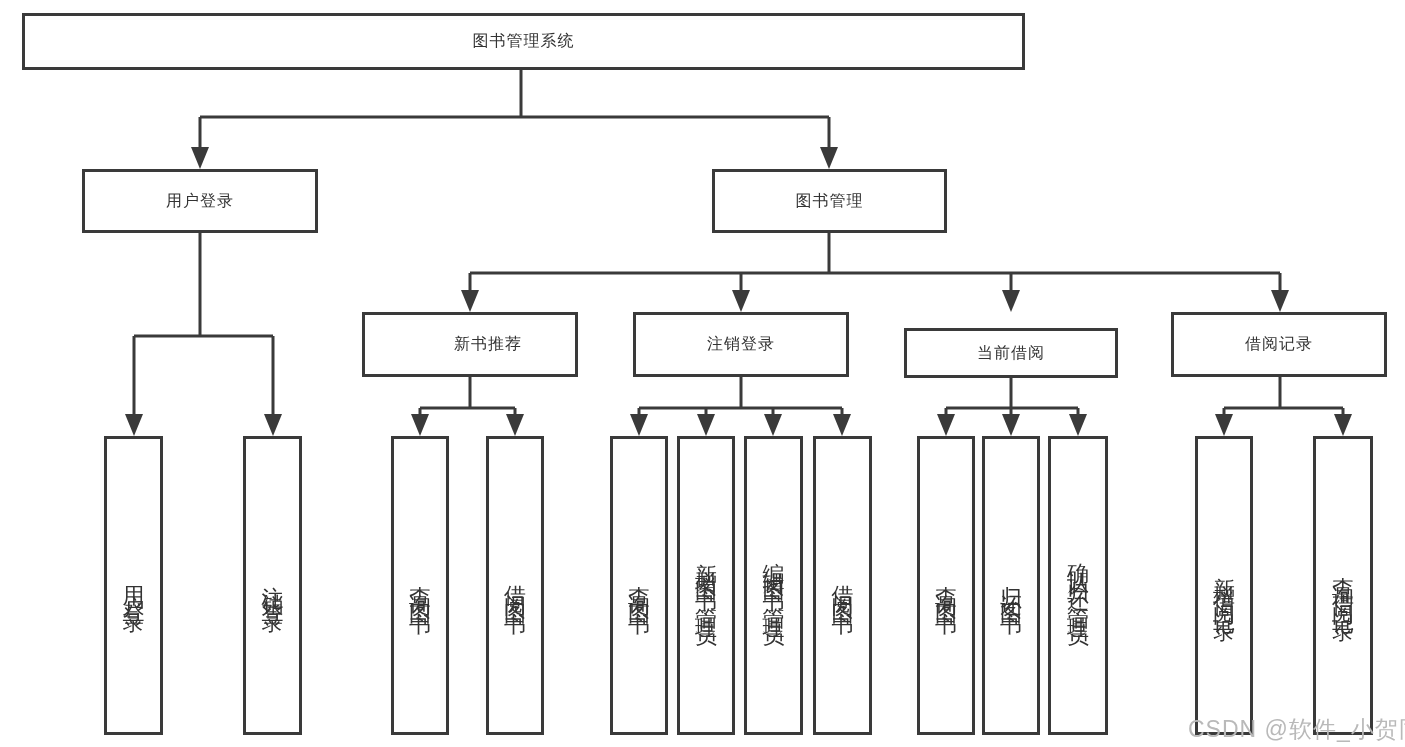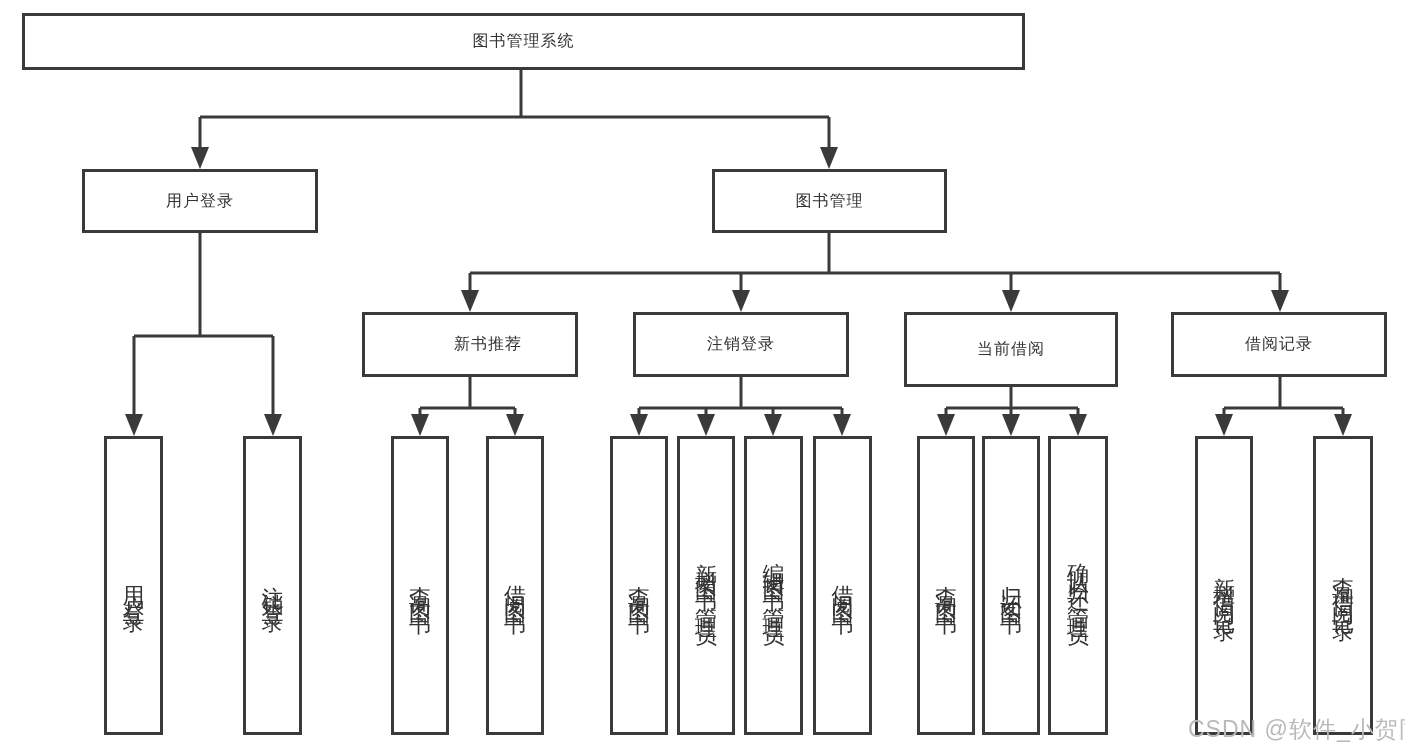--- a/index.html
+++ b/index.html
@@ -100,21 +100,21 @@
     <polygon points="1334,414 1352,414 1343,436" fill="#3a3a3a"></polygon>
   </svg>
 
   <div class="node h" style="left:22px; top:13px; width:1003px; height:57px;">图书管理系统</div>
 
   <div class="node h" style="left:82px; top:169px; width:236px; height:64px;">用户登录</div>
   <div class="node h" style="left:712px; top:169px; width:235px; height:64px;">图书管理</div>
 
   <div class="node h" style="left:362px; top:312px; width:216px; height:65px;padding-left:36px;">新书推荐</div>
   <div class="node h" style="left:633px; top:312px; width:216px; height:65px;">注销登录</div>
-  <div class="node h" style="left:904px; top:312px; width:214px; height:75px;">当前借阅</div>
+  <div class="node h" style="left:904px; top:328px; width:214px; height:50px;">当前借阅</div>
   <div class="node h" style="left:1171px; top:312px; width:216px; height:65px;">借阅记录</div>
 
   <div class="node v" style="left:104px; top:436px; width:59px; height:299px;">用户登录</div>
   <div class="node v" style="left:243px; top:436px; width:59px; height:299px;">注销登录</div>
 
   <div class="node v" style="left:391px; top:436px; width:58px; height:299px;">查询图书</div>
   <div class="node v" style="left:486px; top:436px; width:58px; height:299px;">借阅图书</div>
 
   <div class="node v" style="left:610px; top:436px; width:58px; height:299px;">查询图书</div>
   <div class="node v" style="left:677px; top:436px; width:58px; height:299px;">新增图书（管理员）</div>

